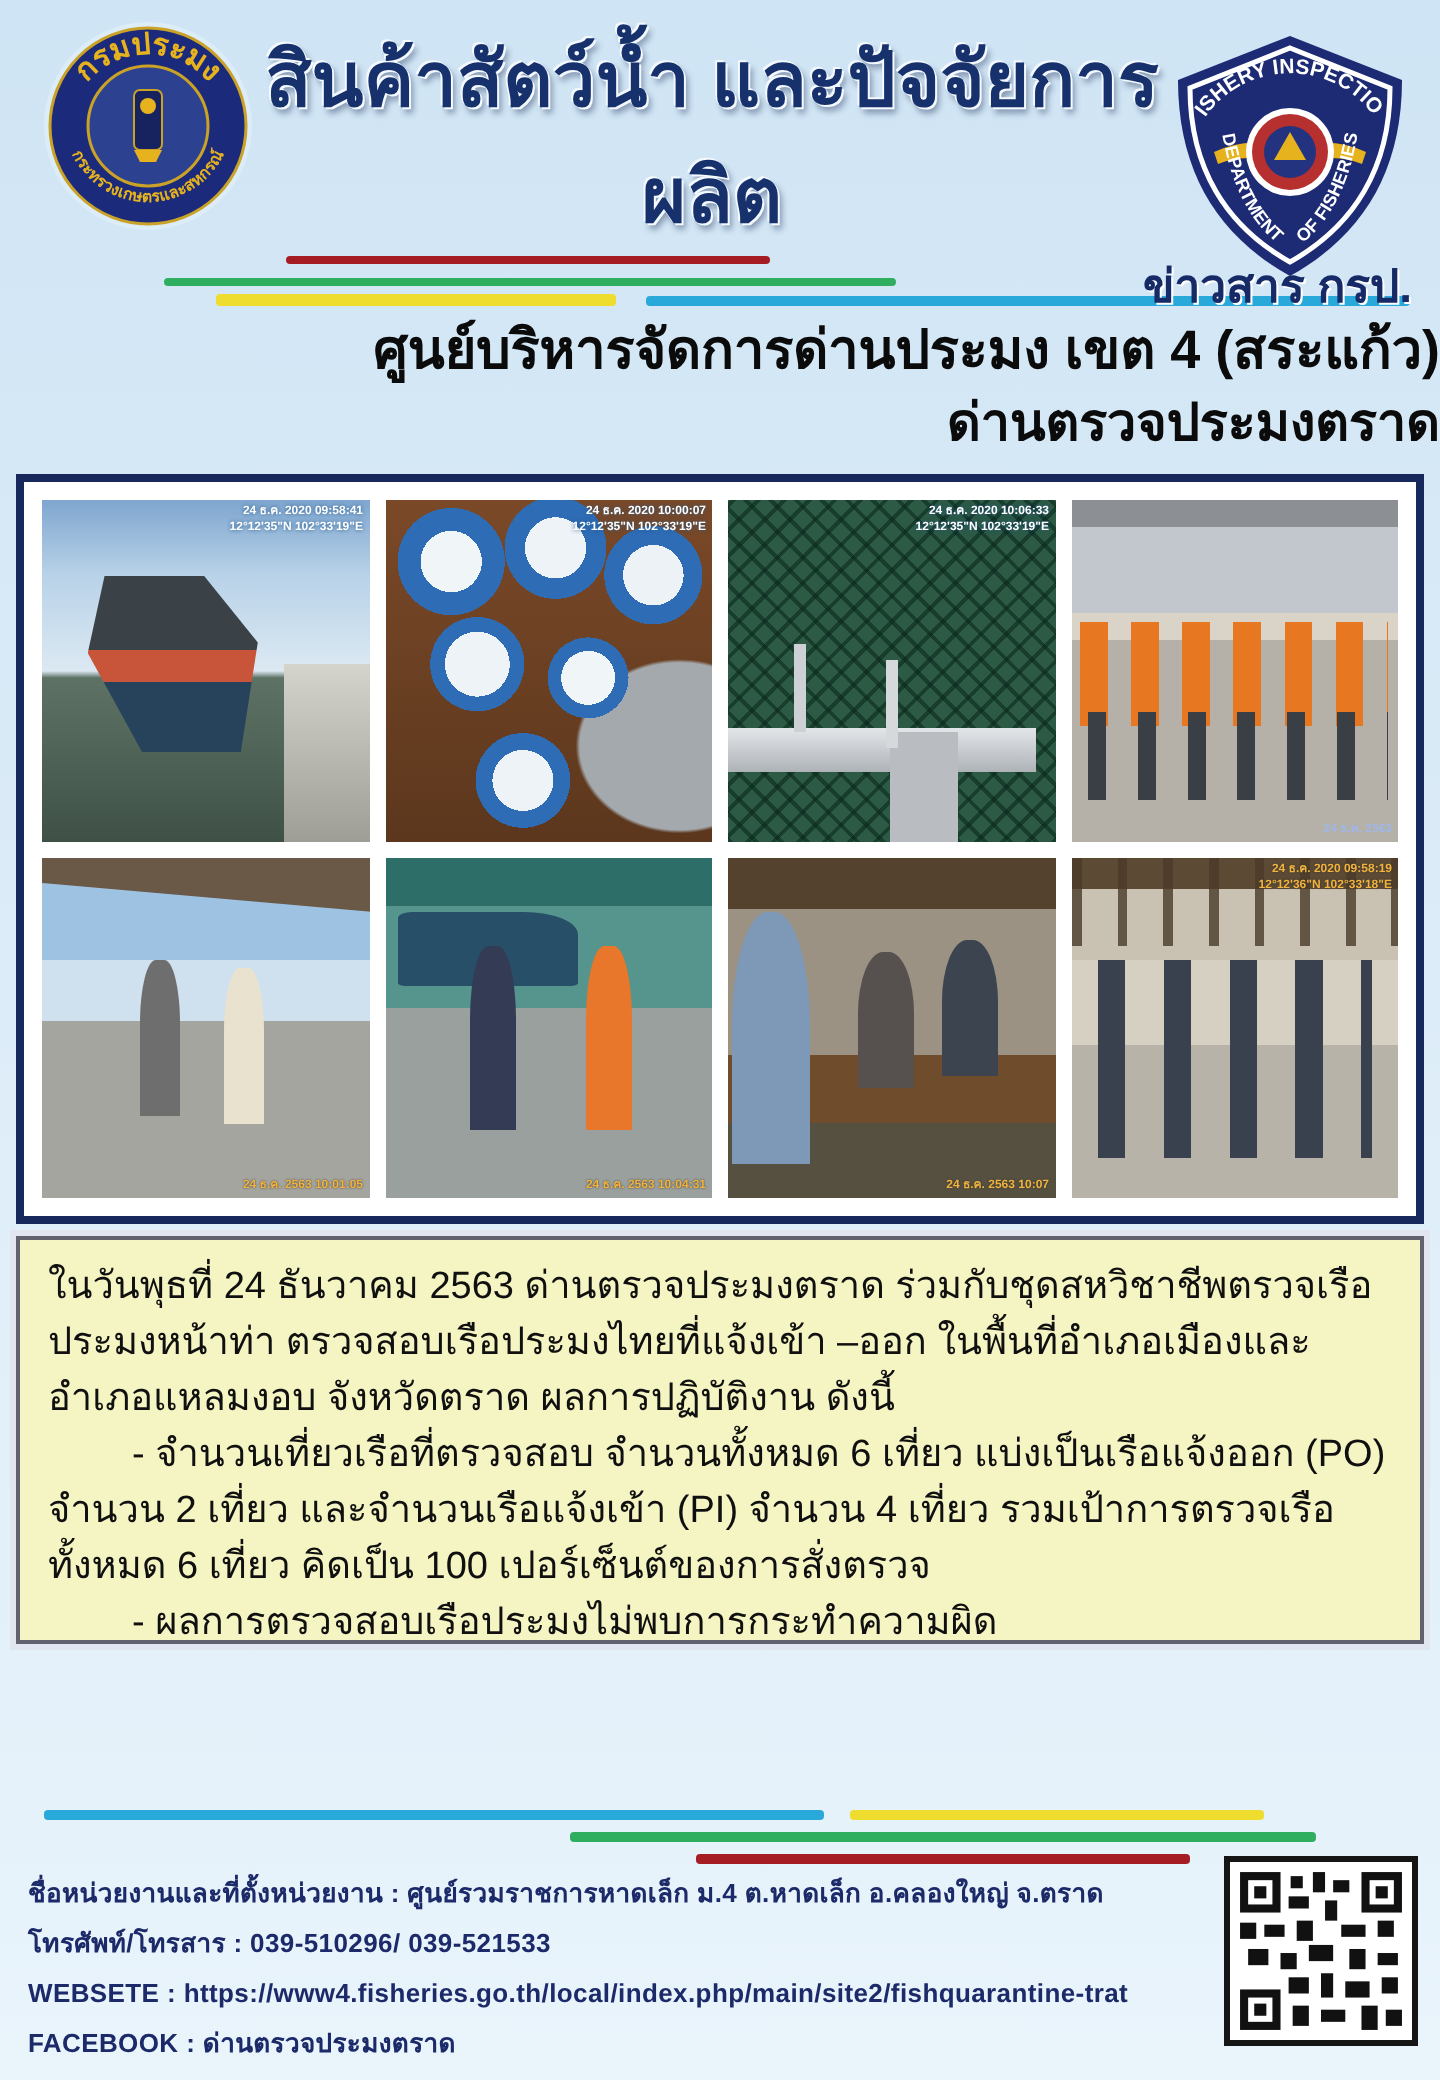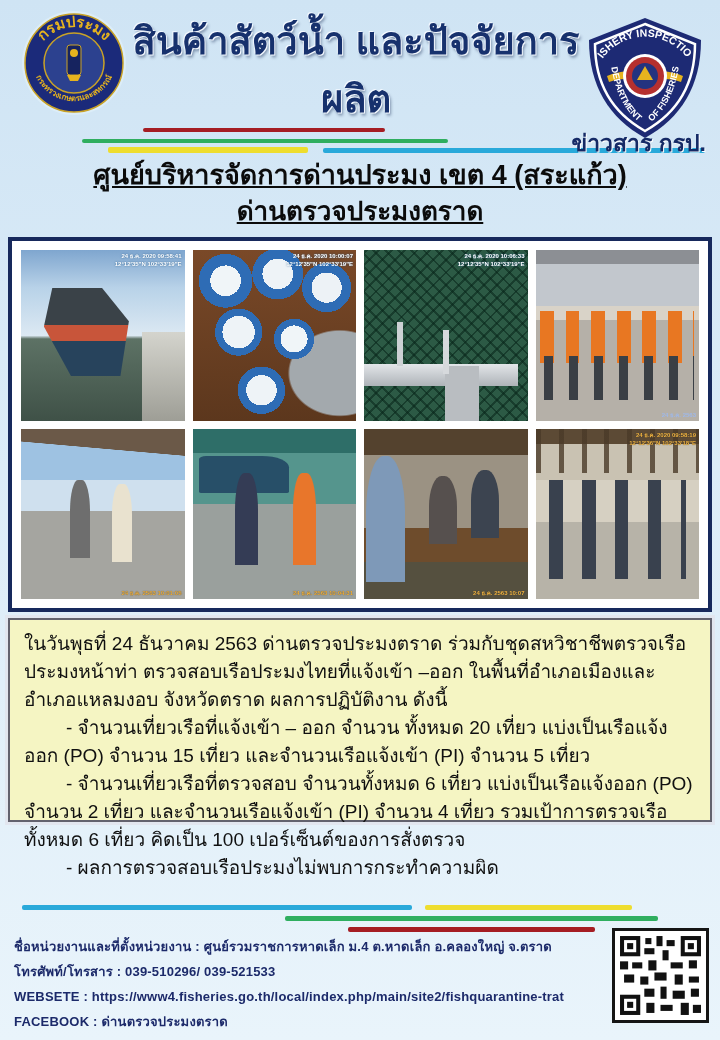--- a/index.html
+++ b/index.html
@@ -24,21 +24,21 @@
   .s-green1{left:82px;top:139px;width:366px;height:4px;}
   .s-yellow1{left:108px;top:147px;width:200px;height:6px;}
   .s-blue1{left:323px;top:148px;width:382px;height:5px;}
 
   .s-blue2{left:22px;top:905px;width:390px;height:5px;}
   .s-yellow2{left:425px;top:905px;width:207px;height:5px;}
   .s-green2{left:285px;top:916px;width:373px;height:5px;}
   .s-red2{left:348px;top:927px;width:247px;height:5px;}
 
   
-  .subtitle{position:absolute;left:0;top:156px;width:100%;text-align:center;color:#0b0b0b;text-decoration:underline;}
+  .subtitle{position:absolute;left:0;top:156px;width:100%;text-align:right;color:#0b0b0b;}
   .subtitle .l1{font-size:27px;font-weight:bold;line-height:38px;}
   .subtitle .l2{font-size:26px;font-weight:bold;line-height:34px;}
 
   
   .photo-panel{position:absolute;left:8px;top:237px;width:704px;height:375px;
       box-sizing:border-box;border:4px solid #17295c;background:#fff;padding:9px;
       display:grid;grid-template-columns:repeat(4,1fr);grid-template-rows:1fr 1fr;gap:8px;}
   .photo{position:relative;overflow:hidden;}
   .photo::before,.photo::after{content:"";position:absolute;}
 
@@ -209,21 +209,20 @@
         <div class="ts br tone-amber">24 ธ.ค. 2563 10:07</div>
       </div>
       <div class="photo ph8">
         <div class="ts tr tone-amber">24 ธ.ค. 2020 09:58:19
 12°12'36"N 102°33'18"E</div>
       </div>
     </div>
 
   <div class="report-box">
       <p>ในวันพุธที่ 24 ธันวาคม 2563 ด่านตรวจประมงตราด ร่วมกับชุดสหวิชาชีพตรวจเรือประมงหน้าท่า ตรวจสอบเรือประมงไทยที่แจ้งเข้า –ออก ในพื้นที่อำเภอเมืองและอำเภอแหลมงอบ จังหวัดตราด ผลการปฏิบัติงาน ดังนี้</p>
-      <p class="bullet">- จำนวนเที่ยวเรือที่แจ้งเข้า – ออก จำนวน ทั้งหมด 20 เที่ยว แบ่งเป็นเรือแจ้งออก (PO) จำนวน 15 เที่ยว และจำนวนเรือแจ้งเข้า (PI) จำนวน 5 เที่ยว</p>
       <p class="bullet">- จำนวนเที่ยวเรือที่ตรวจสอบ จำนวนทั้งหมด 6 เที่ยว แบ่งเป็นเรือแจ้งออก (PO) จำนวน 2 เที่ยว และจำนวนเรือแจ้งเข้า (PI) จำนวน 4 เที่ยว รวมเป้าการตรวจเรือทั้งหมด 6 เที่ยว คิดเป็น 100 เปอร์เซ็นต์ของการสั่งตรวจ</p>
       <p class="bullet">- ผลการตรวจสอบเรือประมงไม่พบการกระทำความผิด</p>
     </div>
 
   <div class="stripe s-blue2" style="background: rgb(41, 169, 218);"></div>
   <div class="stripe s-yellow2" style="background: rgb(238, 221, 46);"></div>
   <div class="stripe s-green2" style="background: rgb(47, 174, 95);"></div>
   <div class="stripe s-red2" style="background: rgb(165, 29, 35);"></div>
 
   <div class="footer">

